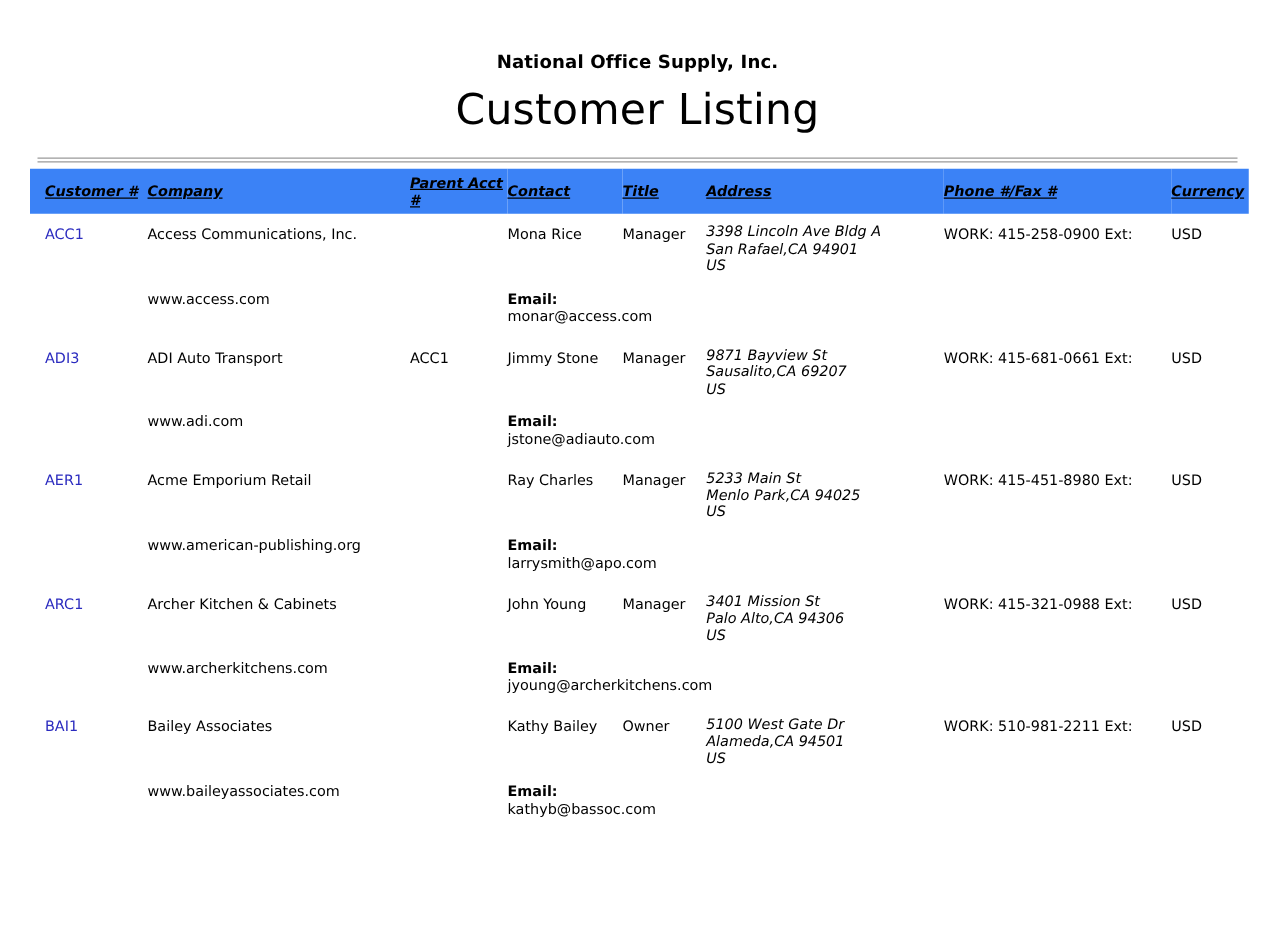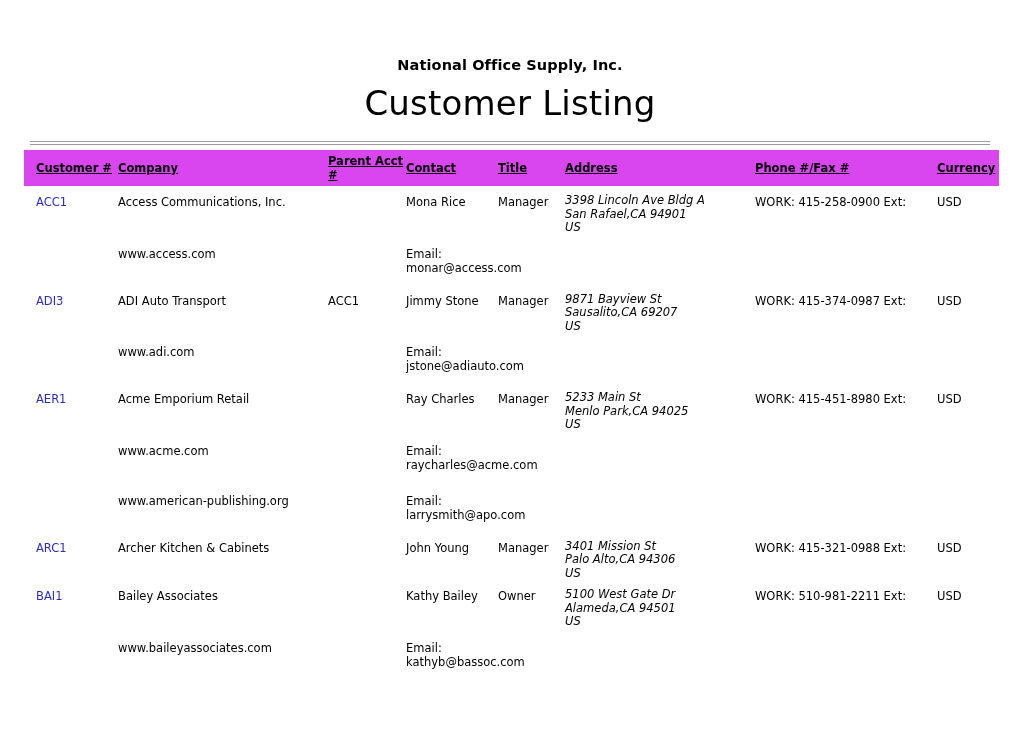--- a/index.html
+++ b/index.html
@@ -12,21 +12,21 @@
     height: 741px;
     font-family: "DejaVu Sans", sans-serif;
     color: #000000;
     overflow: hidden;
   }
   .page {
     position: relative;
     width: 1020px;
     height: 699px;
     box-sizing: border-box;
-    padding: 15px 24px;
+    padding: 0 24px;
   }
   .doc-header {
     text-align: center;
     padding-top: 42px;
   }
   .company-name {
     font-size: 14.5px;
     font-weight: bold;
     letter-spacing: 0.1px;
   }
@@ -47,27 +47,28 @@
   .rule.second {
     margin-top: 2px;
   }
   table.listing {
     width: 100%;
     border-collapse: collapse;
     margin-top: 5px;
     table-layout: fixed;
   }
   table.listing thead th {
-    background: #d946ef;
+    background: #3b82f6;
     font-size: 11.5px;
     font-weight: bold;
     text-align: left;
     padding: 4px 0 4px 0;
     vertical-align: middle;
     height: 18px;
+    font-style: italic;
   }
   table.listing thead th span.hdr {
     text-decoration: underline;
     display: inline-block;
   }
   .col-cust   { width: 76px; padding-left: 12px !important; }
   .col-comp   { width: 210px; padding-left: 6px !important; margin-top: 48px; }
   .col-parent { width: 78px; }
   .col-contact{ width: 92px; }
   .col-title  { width: 62px; }
@@ -119,21 +120,21 @@
     padding-bottom: 10px;
     font-size: 11.5px;
   }
   tr.sub td.c-web {
     padding-left: 6px;
   }
   tr.sub td.c-email {
     padding-left: 0;
   }
   .email-label {
-    font-weight: normal;
+    font-weight: bold;
     text-align: center;
   }
 </style>
 </head>
 <body>
 
 <div class="page">
 
   <div class="doc-header">
     <div class="company-name">National Office Supply, Inc.</div>
@@ -186,21 +187,21 @@
           <td class="c-cust">ADI3</td>
           <td class="c-comp">ADI Auto Transport</td>
           <td class="c-parent">ACC1</td>
           <td class="c-contact">Jimmy Stone</td>
           <td class="c-title">Manager</td>
           <td class="c-addr">
             <div>9871 Bayview St</div>
             <div>Sausalito,CA 69207</div>
             <div>US</div>
           </td>
-          <td class="c-phone">WORK: 415-374-0987 Ext:</td>
+          <td class="c-phone">WORK: 415-681-0661 Ext:</td>
           <td class="c-curr">USD</td>
         </tr>
         <tr class="sub">
           <td></td>
           <td class="c-web">www.adi.com</td>
           <td></td>
           <td class="c-email" colspan="2"><span class="email-label">Email: </span><span>jstone@adiauto.com</span></td>
           <td></td>
           <td></td>
           <td></td>
@@ -214,29 +215,20 @@
           <td class="c-addr">
             <div>5233 Main St</div>
             <div>Menlo Park,CA 94025</div>
             <div>US</div>
           </td>
           <td class="c-phone">WORK: 415-451-8980 Ext:</td>
           <td class="c-curr">USD</td>
         </tr>
         <tr class="sub">
           <td></td>
-          <td class="c-web">www.acme.com</td>
-          <td></td>
-          <td class="c-email" colspan="2"><span class="email-label">Email: </span><span>raycharles@acme.com</span></td>
-          <td></td>
-          <td></td>
-          <td></td>
-        </tr>
-        <tr class="sub">
-          <td></td>
           <td class="c-web">www.american-publishing.org</td>
           <td></td>
           <td class="c-email" colspan="2"><span class="email-label">Email: </span><span>larrysmith@apo.com</span></td>
           <td></td>
           <td></td>
           <td></td>
         </tr>
         <tr>
           <td class="c-cust">ARC1</td>
           <td class="c-comp">Archer Kitchen &amp; Cabinets</td>
@@ -244,20 +236,29 @@
           <td class="c-contact">John Young</td>
           <td class="c-title">Manager</td>
           <td class="c-addr">
             <div>3401 Mission St</div>
             <div>Palo Alto,CA 94306</div>
             <div>US</div>
           </td>
           <td class="c-phone">WORK: 415-321-0988 Ext:</td>
           <td class="c-curr">USD</td>
         </tr>
+        <tr class="sub">
+          <td></td>
+          <td class="c-web">www.archerkitchens.com</td>
+          <td></td>
+          <td class="c-email" colspan="2"><span class="email-label">Email: </span><span>jyoung@archerkitchens.com</span></td>
+          <td></td>
+          <td></td>
+          <td></td>
+        </tr>
         <tr>
           <td class="c-cust">BAI1</td>
           <td class="c-comp">Bailey Associates</td>
           <td class="c-parent"></td>
           <td class="c-contact">Kathy Bailey</td>
           <td class="c-title">Owner</td>
           <td class="c-addr">
             <div>5100 West Gate Dr</div>
             <div>Alameda,CA 94501</div>
             <div>US</div>

